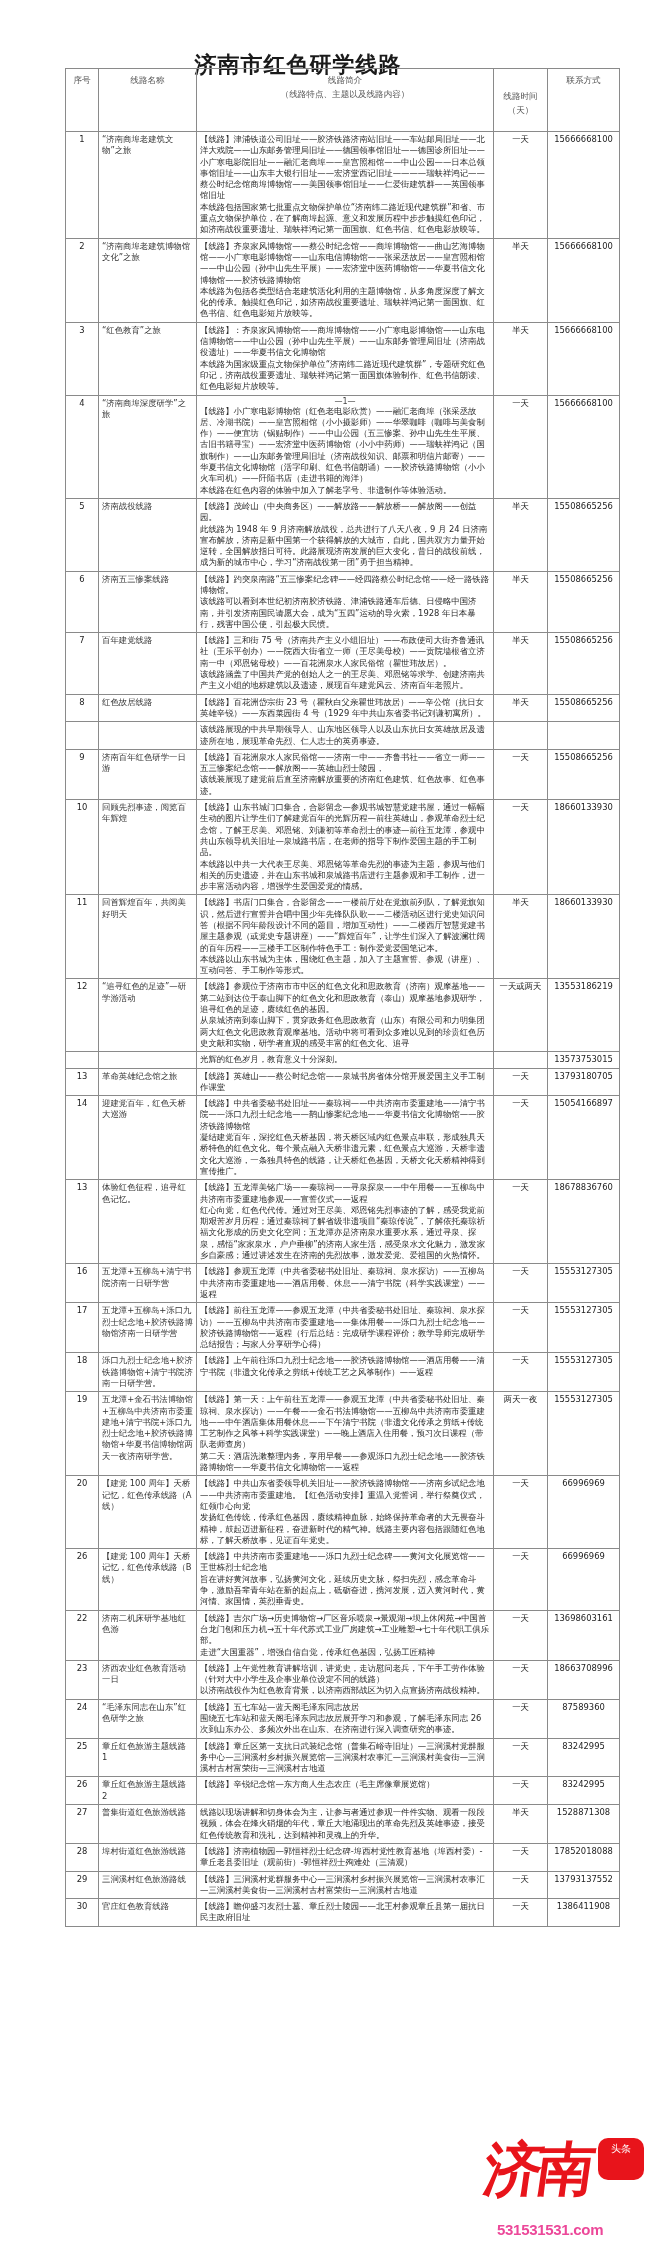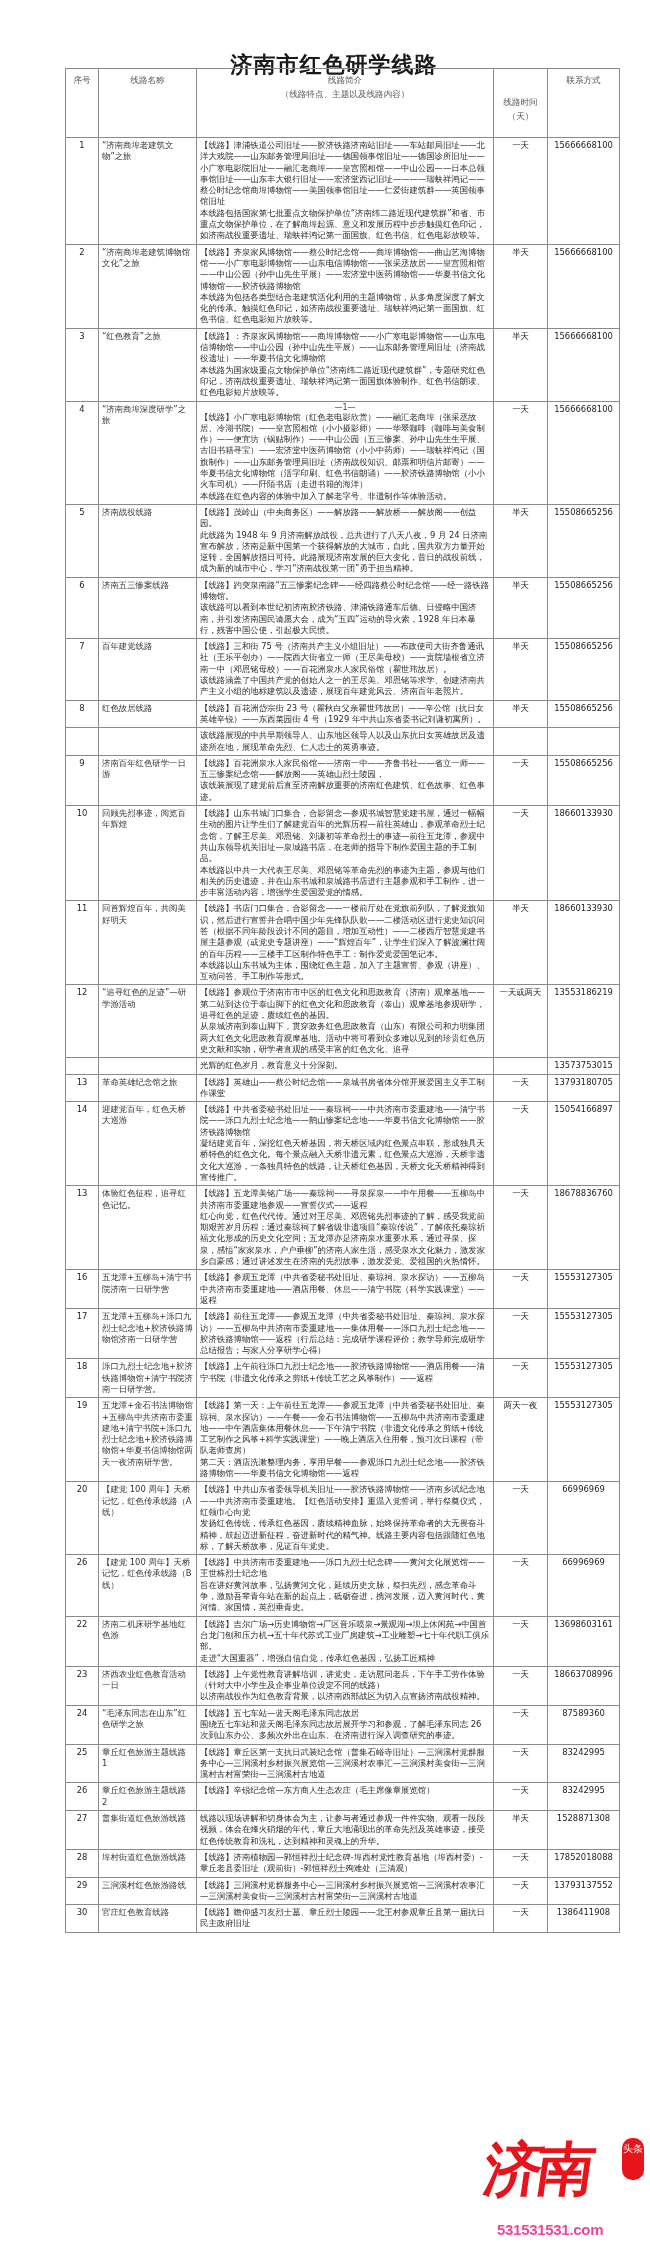--- a/index.html
+++ b/index.html
@@ -1,54 +1,54 @@
 <!DOCTYPE html>
 <html><head>
 <meta charset="utf-8">
 <style>
   html, body { margin: 0; padding: 0; background: #ffffff; }
   body { width: 650px; height: 2244px; position: relative; overflow: hidden;
          font-family: "DejaVu Sans", "Liberation Sans", sans-serif; color: #222; }
   .title { position: absolute; top: 50px; left: 0; width: 596px; text-align: center;
-           font-size: 22px; font-weight: bold; color: #1a1a1a; letter-spacing: 1px; padding-left: 36px; }
+           font-size: 22px; font-weight: bold; color: #1a1a1a; letter-spacing: 1px; }
   .doc-table { position: absolute; top: 68px; left: 65px; width: 519px;
                border-collapse: collapse; table-layout: fixed; font-size: 8.4px; line-height: 11.3px; }
   .doc-table th, .doc-table td { border: 1px solid #8a8a8a; vertical-align: top; padding: 2px 3px; }
   .doc-table th { font-weight: normal; color: #555; text-align: center; font-size: 8.6px; line-height: 14px; padding-top: 4px; height: 40px; }
   .c-seq { width: 26px; text-align: center; }
   .c-name { width: 91px; text-align: left; color: #333; }
   .c-desc { width: 290px; text-align: left; color: #2a2a2a; }
   .c-time { width: 47px; text-align: center; }
   .c-phone { width: 65px; text-align: center; word-break: break-all; }
   .desc-line { display: block; white-space: pre-wrap; }
   .continued td.c-seq, .continued td.c-name { border-top: 1px solid #8a8a8a; }
   .page-mark { display: block; text-align: center; color: #444; font-size: 8px; line-height: 8px; }
   .watermark { position: absolute; right: 0; bottom: 0; width: 165px; height: 110px; pointer-events: none; }
   .wm-big { position: absolute; left: 0; top: 0; font-size: 58px; font-weight: bold; color: #e8141b;
             font-family: "DejaVu Serif", serif; letter-spacing: -6px; transform: skewX(-8deg); line-height: 70px; }
-  .wm-tag { position: absolute; right: 6px; top: 4px; width: 22px; height: 42px; background: #e8141b;
+  .wm-tag { position: absolute; right: 6px; top: 4px; width: 46px; height: 42px; background: #e8141b;
             border-radius: 10px; color: #fff; font-size: 10px; line-height: 14px; text-align: center; padding-top: 4px; box-sizing: border-box; margin-left: 14px; }
   .wm-url { position: absolute; left: 12px; bottom: 6px; color: #ec4899; font-weight: bold; font-size: 15px;
             font-family: "Liberation Sans", sans-serif; letter-spacing: -0.3px; }
 </style>
 </head>
 <body>
 
 <div class="title">济南市红色研学线路</div>
 
 <table class="doc-table">
   <thead>
     <tr>
       <th class="c-seq">序号</th>
       <th class="c-name">线路名称</th>
       <th class="c-desc" style="text-align:center">
         <span class="desc-line">线路简介</span>
         <span class="desc-line">（线路特点、主题以及线路内容）</span>
       </th>
-      <th class="c-time" style="padding-top:26px">线路时间（天）</th>
+      <th class="c-time" style="padding-top:20px">线路时间（天）</th>
       <th class="c-phone">联系方式</th>
     </tr>
   </thead>
   <tbody id="rows">
       <tr>
         <td class="c-seq">1</td>
         <td class="c-name">“济南商埠老建筑文物”之旅</td>
         <td class="c-desc">
           <span class="desc-line">【线路】津浦铁道公司旧址——胶济铁路济南站旧址——车站邮局旧址——北洋大戏院——山东邮务管理局旧址——德国领事馆旧址——德国诊所旧址——小广寒电影院旧址——融汇老商埠——皇宫照相馆——中山公园——日本总领事馆旧址——山东丰大银行旧址——宏济堂西记旧址————瑞蚨祥鸿记——蔡公时纪念馆商埠博物馆——美国领事馆旧址——仁爱街建筑群——英国领事馆旧址</span>
           <span class="desc-line">本线路包括国家第七批重点文物保护单位“济南纬二路近现代建筑群”和省、市重点文物保护单位，在了解商埠起源、意义和发展历程中步步触摸红色印记，如济南战役重要遗址、瑞蚨祥鸿记第一面国旗、红色书信、红色电影放映等。</span>

